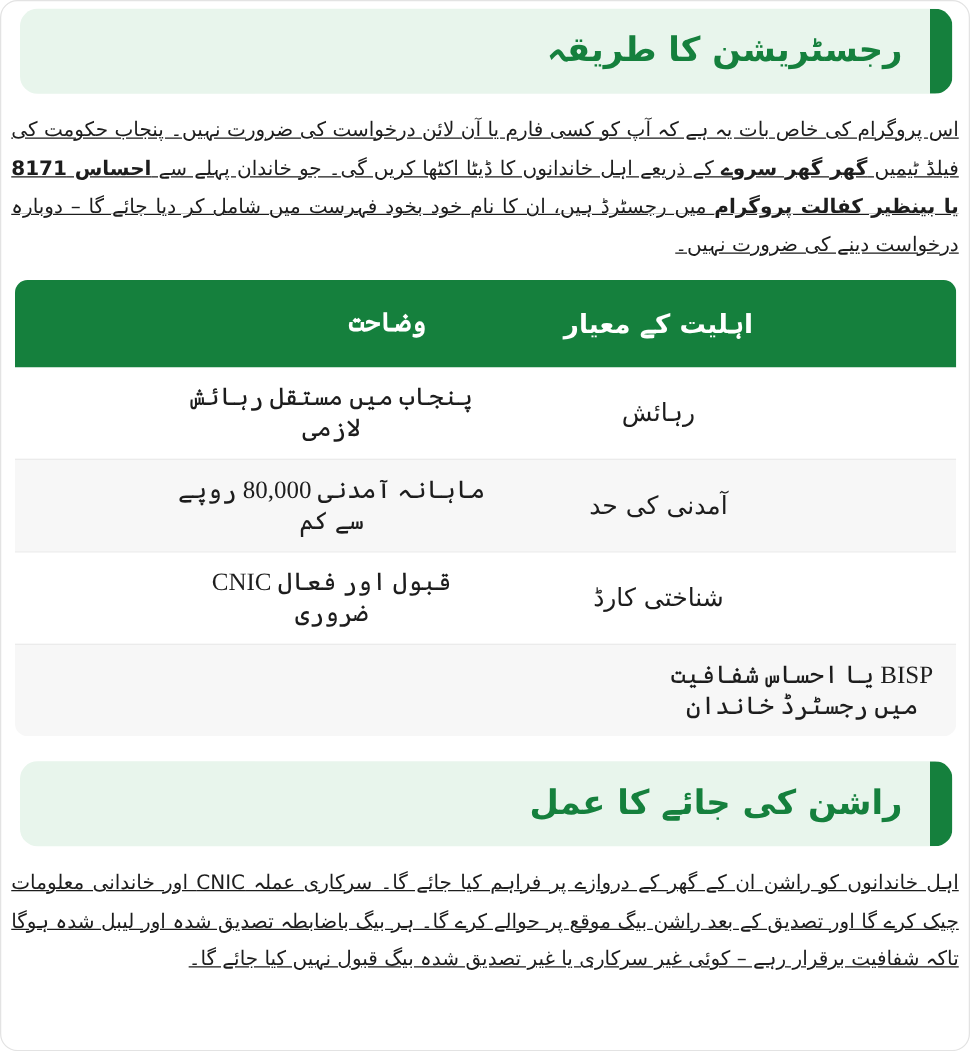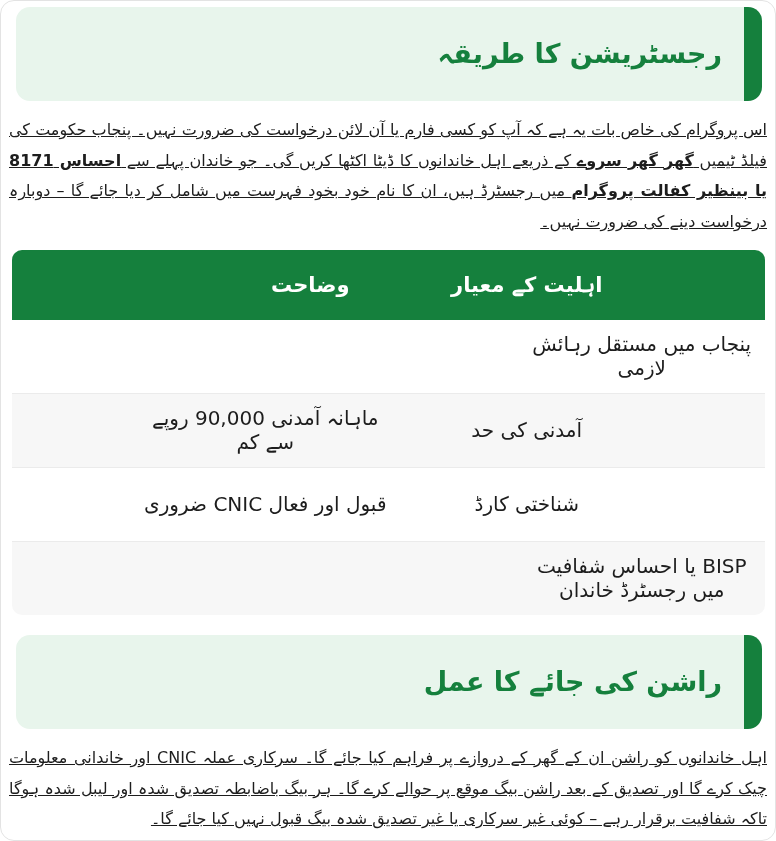--- a/index.html
+++ b/index.html
@@ -17,21 +17,21 @@
     border-radius:14px;
     padding-top:6px;
     background:#ffffff;
   }
   
   .section-heading{
     background:#e8f5ec;
     border-right:18px solid #15803d;
     border-radius:14px;
     margin:0 13px 14px 15px;
-    padding:27px 22px;
+    padding:14px 22px;
     min-height:40px;
     display:flex;
     align-items:center;
   }
   .section-heading h2{
     margin:0;
     color:#15803d;
     font-size:27px;
     font-weight:700;
     line-height:1.3;
@@ -68,21 +68,21 @@
   .t-body + .t-body{border-top:1px solid #ebebeb;}
   .cell{
     display:flex;
     align-items:center;
     justify-content:center;
     text-align:center;
     box-sizing:border-box;
     padding-top:6px; padding-bottom:6px;
   }
   .col-criteria{padding-left:0; padding-right:100px;}
-  .col-explain{padding-left:130px; padding-right:0;}
+  .col-explain{padding-left:130px; padding-right:0;font-family:Liberation Serif, serif;}
   .t-header .col-explain{padding-left:220px;}
   .spacer-lg{height:20px;}
 </style>
 </head>
 <body>
 
 <div class="page">
 
   <div class="section-heading">
     <h2>رجسٹریشن کا طریقہ</h2>
@@ -90,26 +90,27 @@
 
   <p class="para"><span>اس پروگرام کی خاص بات یہ ہے کہ آپ کو کسی فارم یا آن لائن درخواست کی ضرورت نہیں۔ پنجاب حکومت کی فیلڈ ٹیمیں </span><b>گھر گھر سروے</b><span> کے ذریعے اہل خاندانوں کا ڈیٹا اکٹھا کریں گی۔ جو خاندان پہلے سے </span><b>احساس 8171 یا بینظیر کفالت پروگرام</b><span> میں رجسٹرڈ ہیں، ان کا نام خود بخود فہرست میں شامل کر دیا جائے گا – دوبارہ درخواست دینے کی ضرورت نہیں۔</span></p>
 
   <div class="table-wrap">
     <div class="t-row t-header">
       <div class="cell col-criteria">اہلیت کے معیار</div>
       <div class="cell col-explain">وضاحت</div>
     </div>
 
     <div class="t-row t-body">
+      <div class="cell col-criteria">رہائش</div>
       <div class="cell col-explain">پنجاب میں مستقل رہائش لازمی</div>
     </div>
 
     <div class="t-row t-body alt">
       <div class="cell col-criteria">آمدنی کی حد</div>
-      <div class="cell col-explain">ماہانہ آمدنی 90,000 روپے سے کم</div>
+      <div class="cell col-explain">ماہانہ آمدنی 80,000 روپے سے کم</div>
     </div>
 
     <div class="t-row t-body">
       <div class="cell col-criteria">شناختی کارڈ</div>
       <div class="cell col-explain">قبول اور فعال CNIC ضروری</div>
     </div>
 
     <div class="t-row t-body alt">
       <div class="cell col-explain">BISP یا احساس شفافیت میں رجسٹرڈ خاندان</div>
     </div>

